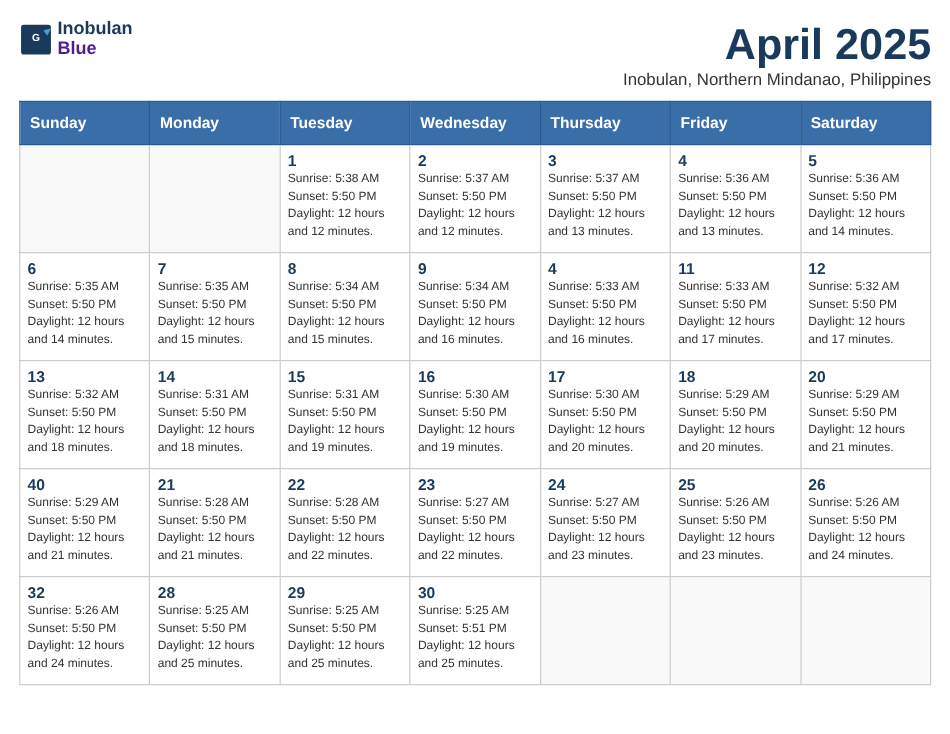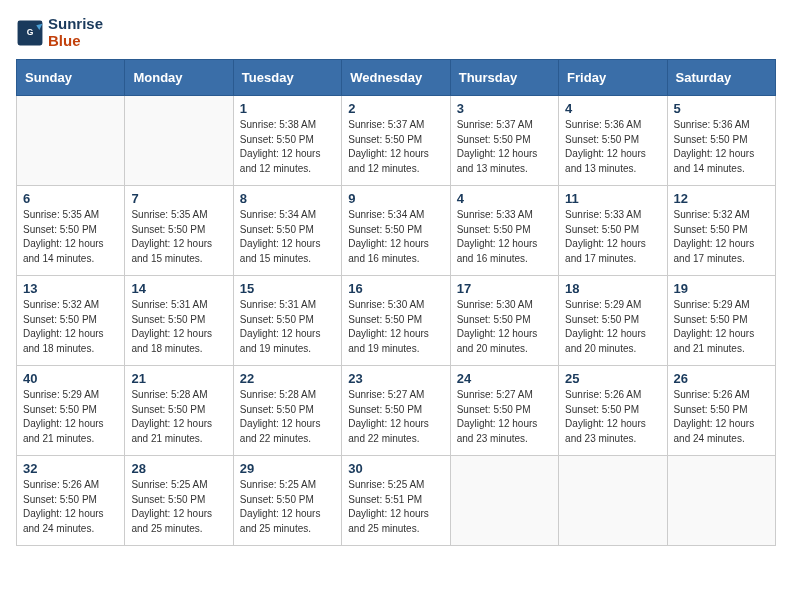--- a/index.html
+++ b/index.html
@@ -83,23 +83,27 @@
 <body>
 
 <div class="header-area">
   <div class="logo">
     <svg class="logo-icon" viewBox="0 0 36 36">
       <rect x="2" y="2" width="32" height="32" rx="3" fill="#1a3a5c"></rect>
       <text x="18" y="20" text-anchor="middle" fill="white" font-size="11" font-weight="bold" font-family="Arial">G</text>
       <polygon points="26,8 34,6 30,14" fill="#4a9fd4"></polygon>
     </svg>
     <div>
-      <div style="font-size:15px;font-weight:bold;color:#1a3a5c;line-height:1.1;">Sunrise</div>
-      <div style="font-size:15px;font-weight:bold;color:#c2410c;line-height:1.1;">Blue</div>
+      <div style="font-size:15px;font-weight:bold;color:#1a3a5c;line-height:1.1;">Inobulan</div>
+      <div style="font-size:15px;font-weight:bold;color:#4c1d95;line-height:1.1;">Blue</div>
     </div>
+  </div>
+  <div class="title-area">
+    <div class="main-title">April 2025</div>
+    <div class="subtitle">Inobulan, Northern Mindanao, Philippines</div>
   </div>
 </div>
 
 <table class="calendar">
   <thead>
     <tr>
     <th>Sunday</th>
         <th>Monday</th>
         <th>Tuesday</th>
         <th>Wednesday</th>
@@ -236,21 +240,21 @@
 and 20 minutes.</div>
         </td>
         <td>
           <div class="day-number">18</div>
           <div class="day-info" style="white-space: pre-line;">Sunrise: 5:29 AM
 Sunset: 5:50 PM
 Daylight: 12 hours
 and 20 minutes.</div>
         </td>
         <td>
-          <div class="day-number">19</div>
+          <div class="day-number">20</div>
           <div class="day-info" style="white-space: pre-line;">Sunrise: 5:29 AM
 Sunset: 5:50 PM
 Daylight: 12 hours
 and 21 minutes.</div>
         </td>
       </tr>
       <tr class="week-row">
         <td>
           <div class="day-number">40</div>
           <div class="day-info" style="white-space: pre-line;">Sunrise: 5:29 AM

